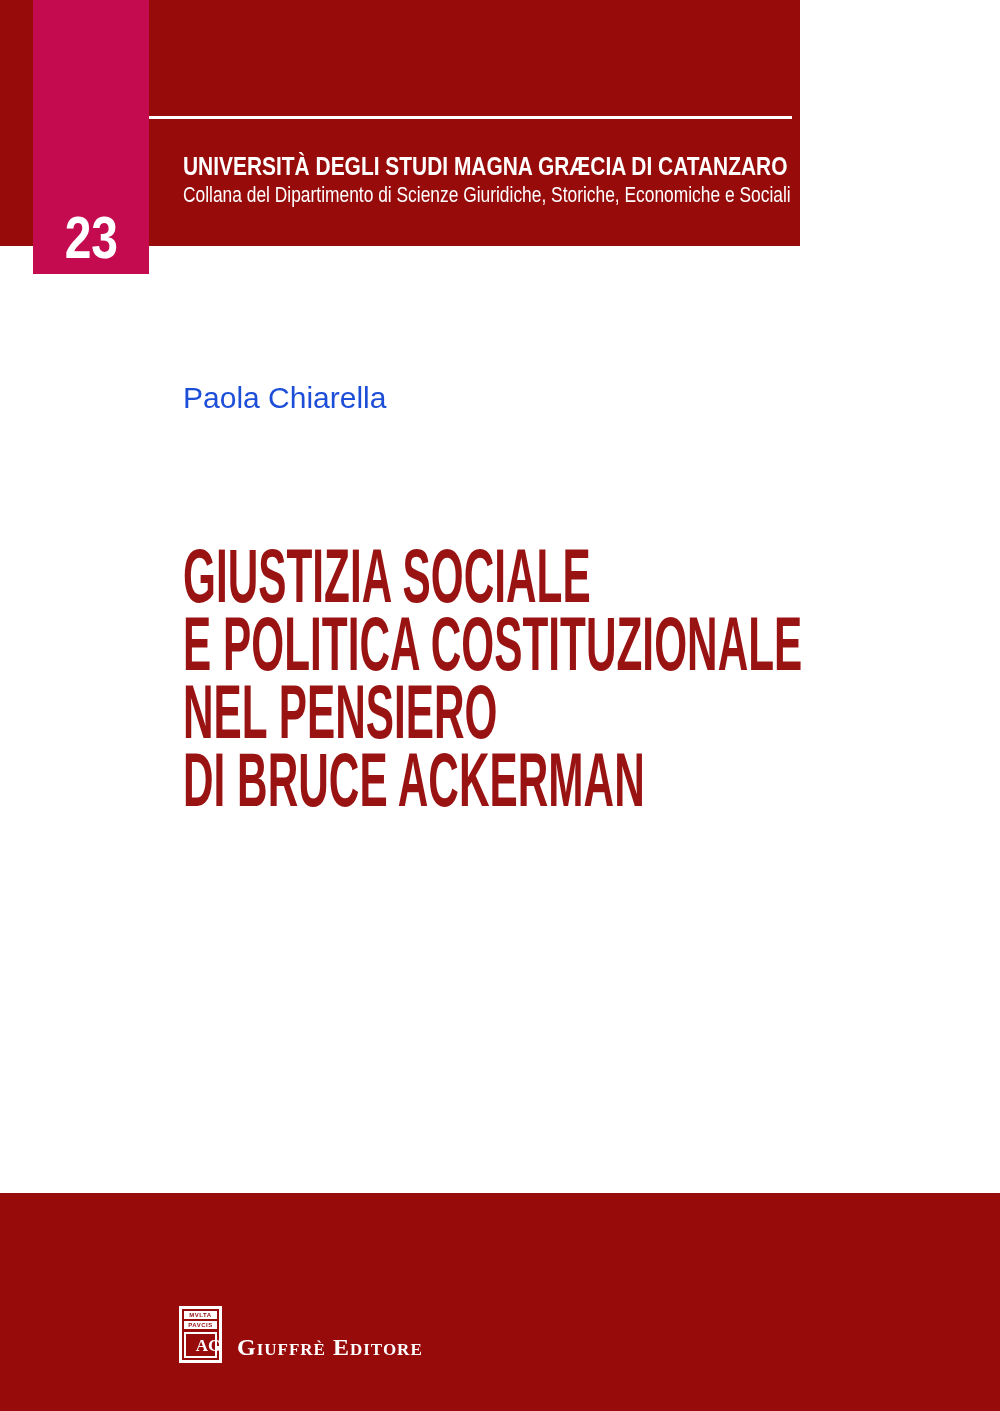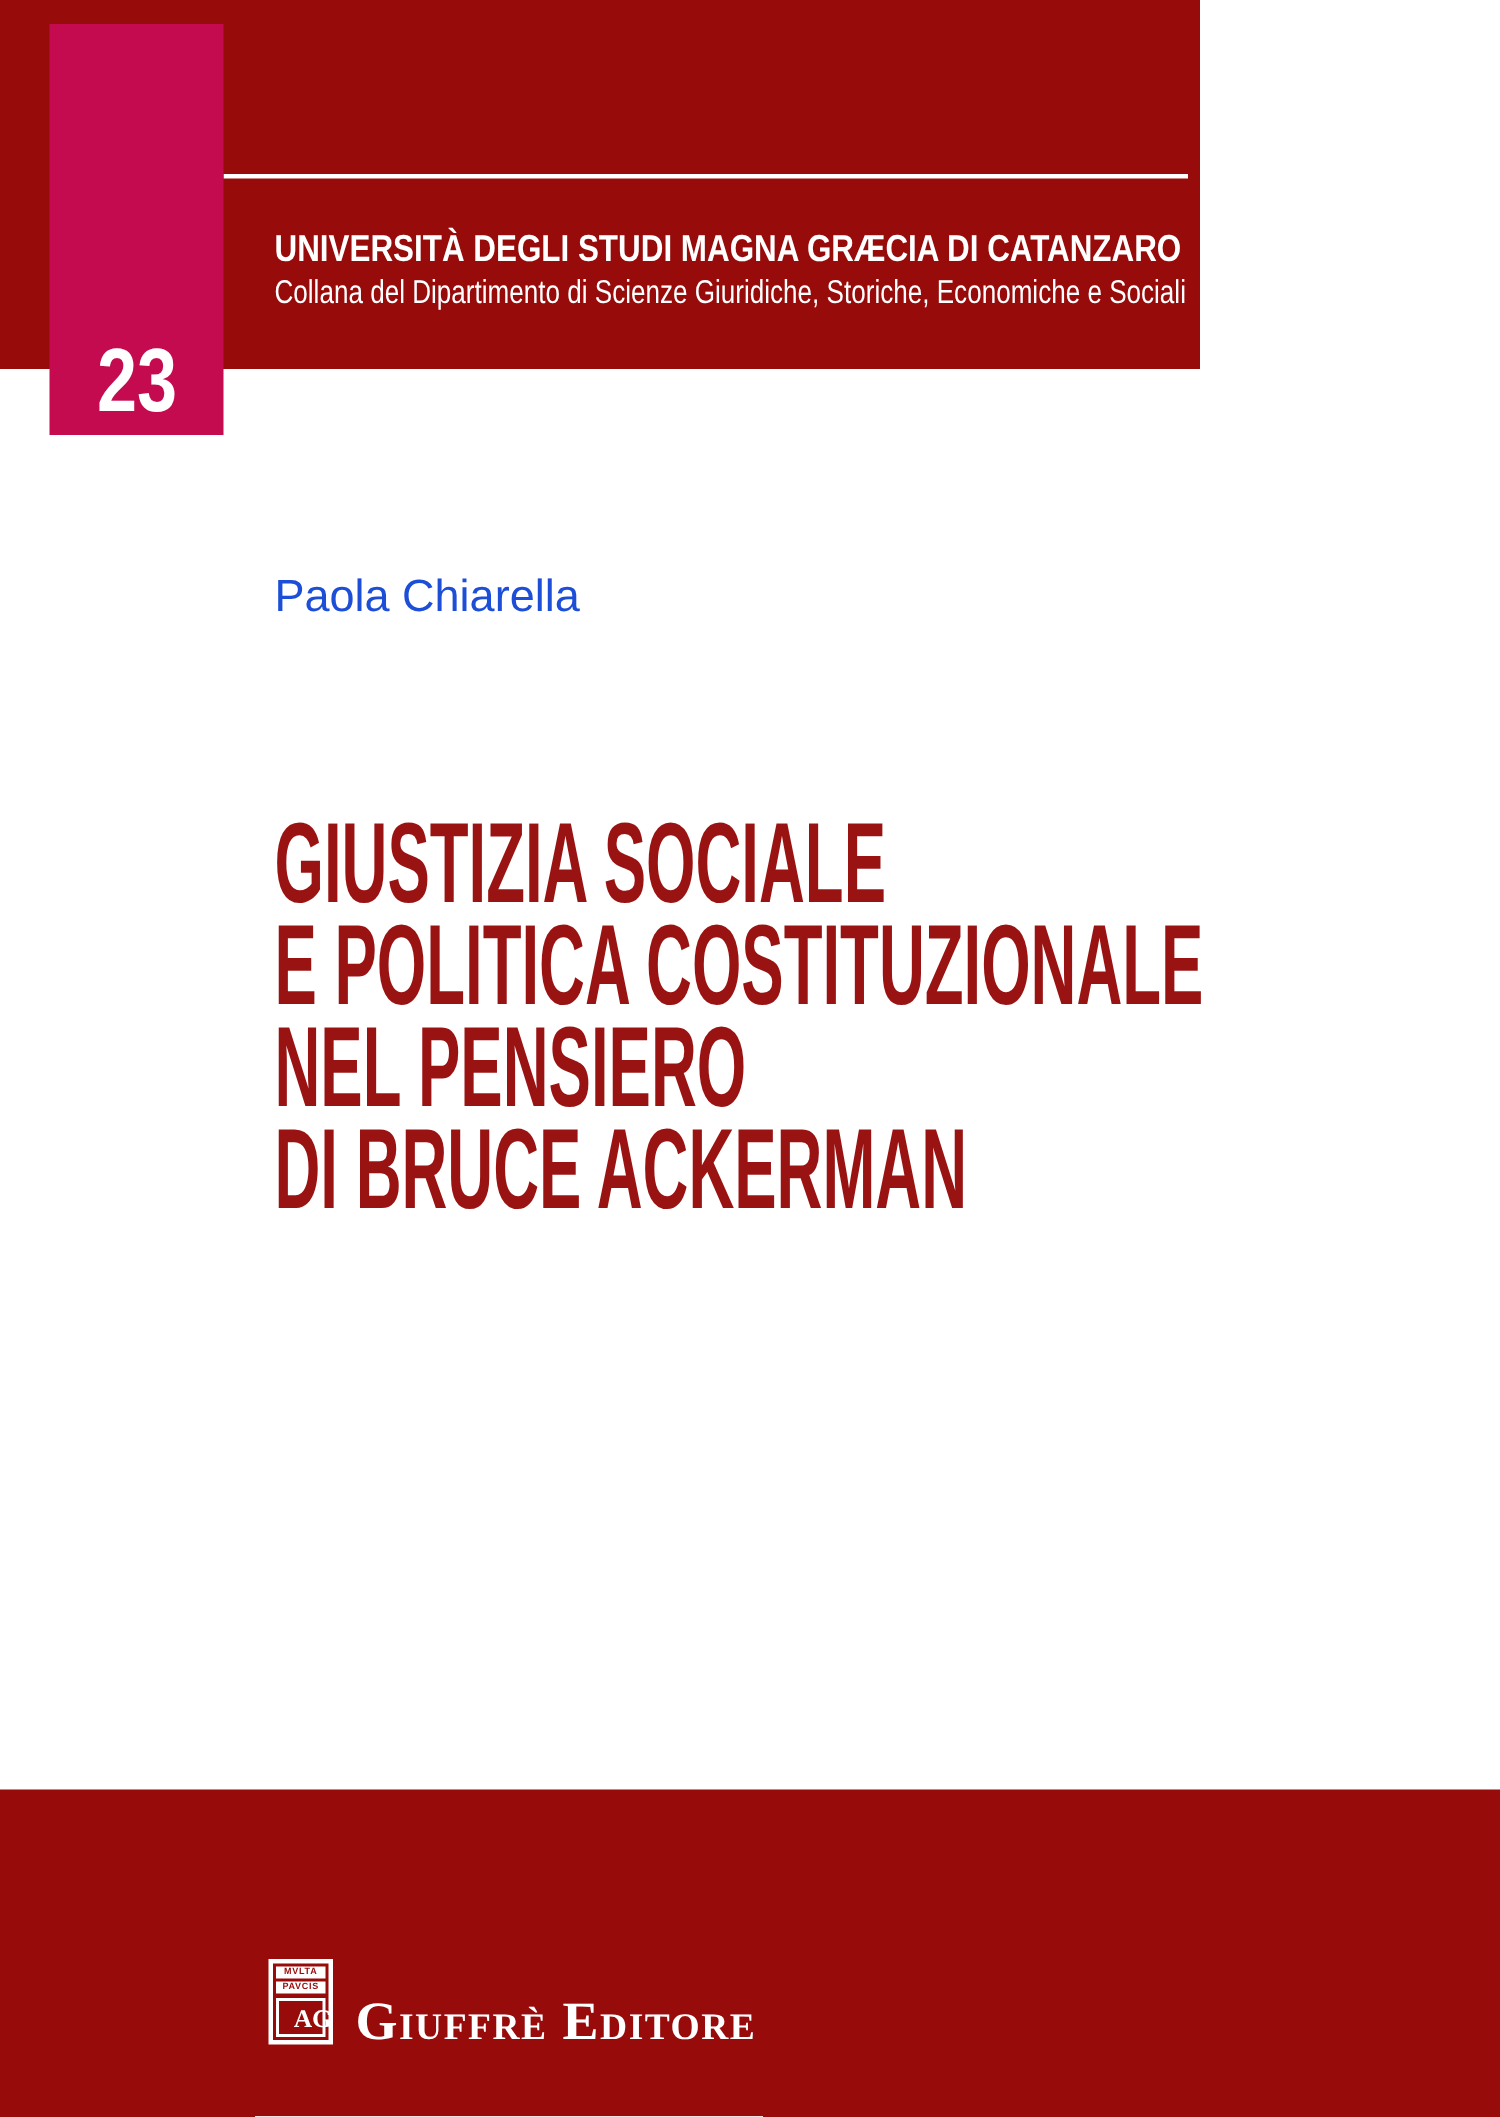--- a/index.html
+++ b/index.html
@@ -45,21 +45,21 @@
     font-weight: normal;
     line-height: 22px;
     white-space: nowrap;
     transform: scaleX(0.79);
     transform-origin: left center;
   }
 
   
   .series-bar {
     position: absolute;
-    left: 33px; top: 16px;
+    left: 33px; top: 0;
     width: 116px; height: 274px;
     background: #c40b50;
     display: flex;
     justify-content: center;
     align-items: flex-end;
     padding-bottom: 6px;
   }
   .series-number {
     color: #ffffff;
     font-size: 60px;
@@ -135,21 +135,21 @@
     font-size: 17px;
     font-weight: bold;
     line-height: 17px;
   }
   .publisher-name {
     position: absolute;
     left: 237px; top: 138px;           
     color: #ffffff;
     font-family: "Liberation Serif", serif;
     font-variant: small-caps;
-    font-size: 36px;
+    font-size: 24px;
     font-weight: bold;
     line-height: 32px;
     letter-spacing: 1px;
     white-space: nowrap;
   }
 </style>
 </head>
 <body>
 
 <div class="cover">

